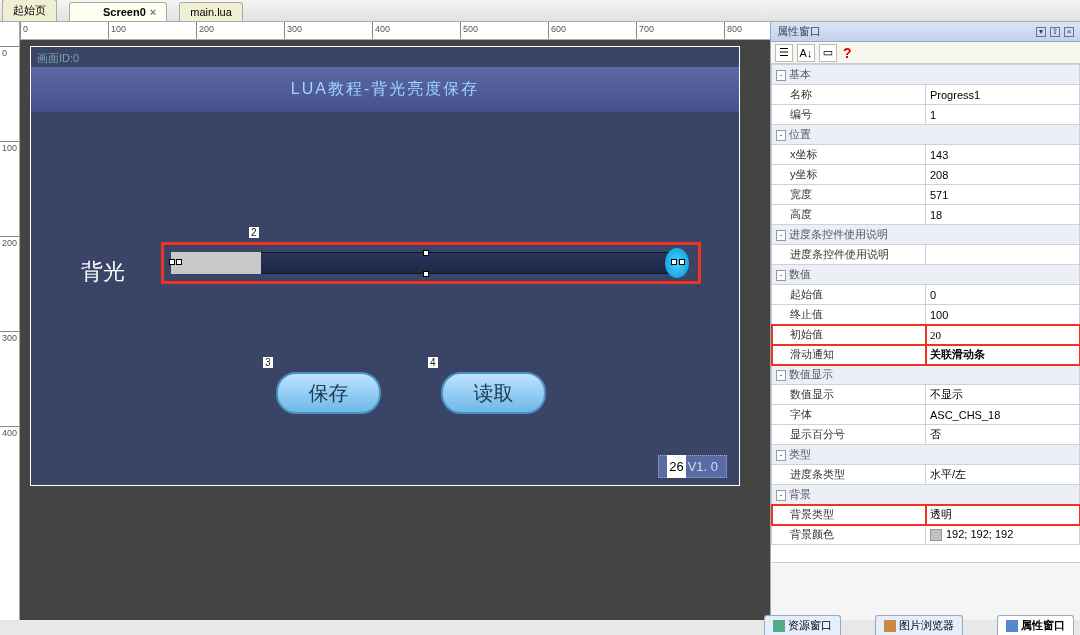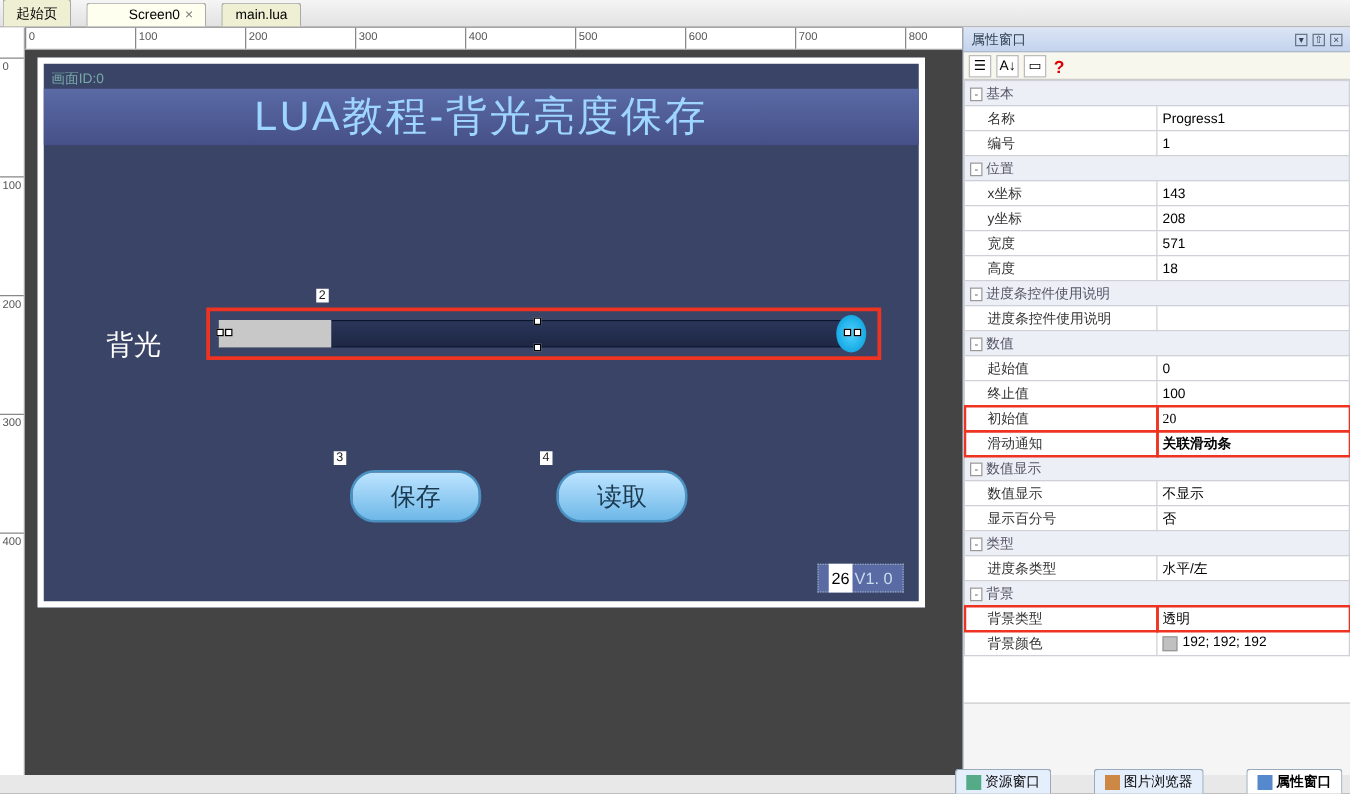--- a/index.html
+++ b/index.html
@@ -1,37 +1,37 @@
 <!DOCTYPE html>
 <html><head>
 <meta charset="utf-8">
 <style>
 * { box-sizing: border-box; margin: 0; padding: 0; font-family: "Microsoft YaHei", Arial, sans-serif; }
 body { width: 1080px; height: 635px; background: #e8e8e8; overflow: hidden; position: relative; font-size: 12px; }
 
 .tab-strip { height: 22px; background: linear-gradient(#f5f5f5,#e2e2e2); border-bottom: 1px solid #aaa; display: flex; align-items: flex-end; padding-left: 2px; }
 .tab { padding: 3px 10px; background: #efefd4; border: 1px solid #aaa; border-bottom: none; border-radius: 3px 3px 0 0; margin-right: 12px; font-size: 11px; cursor: pointer; }
-.tab.active { background: #fffff0; font-weight: normal; padding-left: 33px; }
+.tab.active { background: #fffff0; font-weight: bold; padding-left: 33px; }
 .tab .close { margin-left: 4px; color: #777; }
 
 .workspace { display: flex; height: 598px; }
 
 .ruler-v { width: 20px; background: #fff; border-right: 1px solid #aaa; position: relative; font-size: 9px; color: #555; }
 .ruler-v .tick { position: absolute; left: 0; right: 0; border-top: 1px solid #888; }
 .ruler-v .tick span { position: absolute; left: 2px; top: 1px; }
 
 .design-area { flex: 0 0 750px; background: #444; position: relative; overflow: hidden; }
 .ruler-h { height: 18px; background: #fff; border-bottom: 1px solid #aaa; position: relative; font-size: 9px; color: #555; }
 .ruler-h .tick { position: absolute; top: 0; bottom: 0; border-left: 1px solid #888; }
 .ruler-h .tick span { position: absolute; top: 2px; left: 2px; }
 
 .canvas-wrap { padding: 6px 6px 0 10px; }
-.screen { width: 710px; height: 440px; background: #3a4466; position: relative; border: 5px solid #ffffff;}
+.screen { width: 710px; height: 440px; background: #3a4466; position: relative; border: 1px solid #ffffff;}
 .screen-idlabel { position:absolute; left:6px; top:4px; color:#7aa; font-size:11px;}
-.screen .titlebar { position:absolute; left:0; right:0; top:20px; height:45px; background: linear-gradient(#5a6aa5,#465088); display:flex; align-items:center; justify-content:center; color:#9ed6ff; font-size:33px; letter-spacing:2px;}
+.screen .titlebar { position:absolute; left:0; right:0; top:20px; height:45px; background: linear-gradient(#5a6aa5,#465088); display:flex; align-items:center; justify-content:center; color:#9ed6ff; font-size:16px; letter-spacing:2px;}
 .backlight-label { position:absolute; left:50px; top:210px; color:#fff; font-size:22px;}
 .highlight-box { position:absolute; border:3px solid #e32; }
 .slider-box { left:130px; top:195px; width:540px; height:42px;}
 .slider-track { position:absolute; left:140px; top:205px; width:510px; height:22px; background: linear-gradient(#2a355a,#1e2744); border:1px solid #0a1530; border-radius:2px;}
 .slider-fill { position:absolute; left:140px; top:205px; width:90px; height:22px; background:#c8c8c8;}
 .slider-thumb { position:absolute; left:634px; top:201px; width:24px; height:30px; background:radial-gradient(#4dd2ff,#0098d8); border-radius:50%;}
 .sel-handle { position:absolute; width:6px; height:6px; background:#fff; border:1px solid #000;}
 .num-label { position:absolute; background:#fff; padding:0 2px; font-size:10px; color:#222;}
 .blue-btn { position:absolute; width:105px; height:42px; background:linear-gradient(#bde4ff,#6eb8e8); border:2px solid #4a90c0; border-radius:20px; display:flex; align-items:center; justify-content:center; color:#1a3a50; font-size:20px; cursor:pointer;}
 .footer-chip { position:absolute; right:12px; bottom:7px; background:#5a6aa5; color:#cde; font-size:13px; padding:3px 8px; border:1px dotted #9ab;}
@@ -228,20 +228,24 @@
             </tr>
 
         <tr class="cat">
               <td colspan="2"><span class="toggle">-</span><span>数值显示</span></td>
             </tr>
         <tr>
               <td class="key">数值显示</td>
               <td class="val">不显示</td>
             </tr>
         <tr>
+              <td class="key">字体</td>
+              <td class="val">ASC_CHS_18</td>
+            </tr>
+        <tr>
               <td class="key">显示百分号</td>
               <td class="val">否</td>
             </tr>
 
         <tr class="cat">
               <td colspan="2"><span class="toggle">-</span><span>类型</span></td>
             </tr>
         <tr>
               <td class="key">进度条类型</td>
               <td class="val">水平/左</td>

